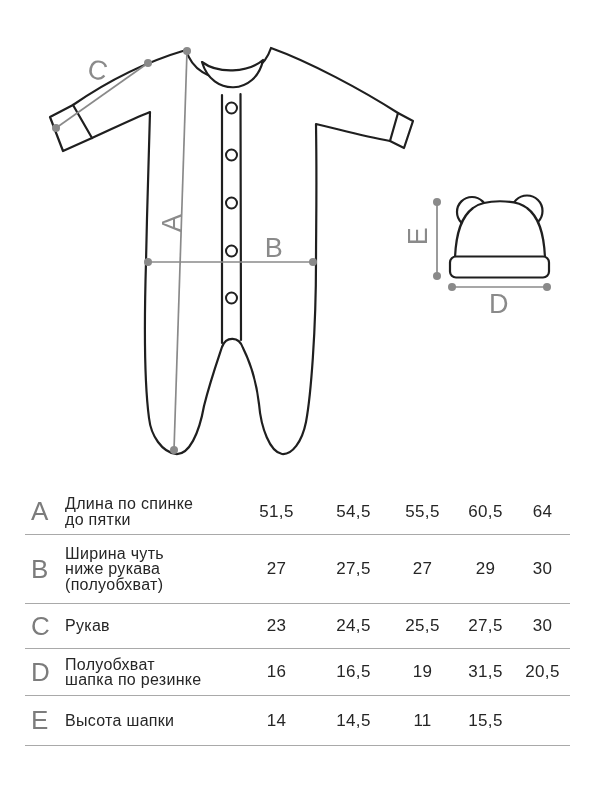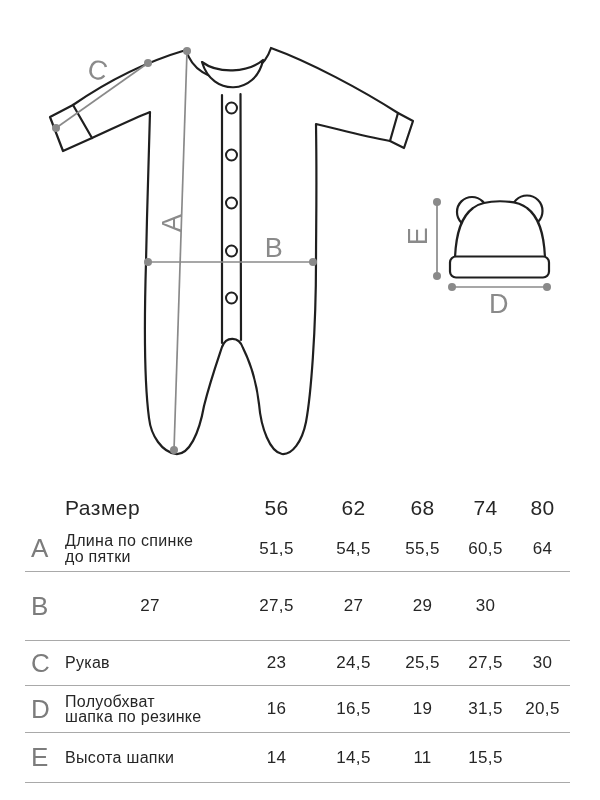--- a/index.html
+++ b/index.html
@@ -146,45 +146,41 @@
       <text transform="translate(181,223) rotate(-90)" text-anchor="middle">A</text>
       <text x="274" y="257" text-anchor="middle">B</text>
       <text transform="translate(96,79) rotate(12)" text-anchor="middle">C</text>
       <text transform="translate(427,236) rotate(-90)" text-anchor="middle">E</text>
       <text x="499" y="313" text-anchor="middle">D</text>
     </g>
   </svg>
 
   <div class="size-table">
 
-    <div class="trow header">
-      <div class="cell-letter"></div>
-      <div class="header-label">Размер</div>
-      <div class="cell-val header-label">56</div>
-      <div class="cell-val header-label">62</div>
-      <div class="cell-val header-label">68</div>
-      <div class="cell-val header-label">74</div>
-      <div class="cell-val header-label">80</div>
-    </div>
 
     <div class="trow data row-a">
       <div class="cell-letter">A</div>
       <div class="cell-label">
         <span>Длина по спинке</span>
         <span>до пятки</span>
       </div>
       <div class="cell-val">51,5</div>
       <div class="cell-val">54,5</div>
       <div class="cell-val">55,5</div>
       <div class="cell-val">60,5</div>
       <div class="cell-val">64</div>
     </div>
 
     <div class="trow data row-b">
       <div class="cell-letter">B</div>
+      <div class="cell-label">
+        <span>Ширина чуть</span>
+        <span>ниже рукава</span>
+        <span>(полуобхват)</span>
+      </div>
       <div class="cell-val">27</div>
       <div class="cell-val">27,5</div>
       <div class="cell-val">27</div>
       <div class="cell-val">29</div>
       <div class="cell-val">30</div>
     </div>
 
     <div class="trow data row-c">
       <div class="cell-letter">C</div>
       <div class="cell-label">

